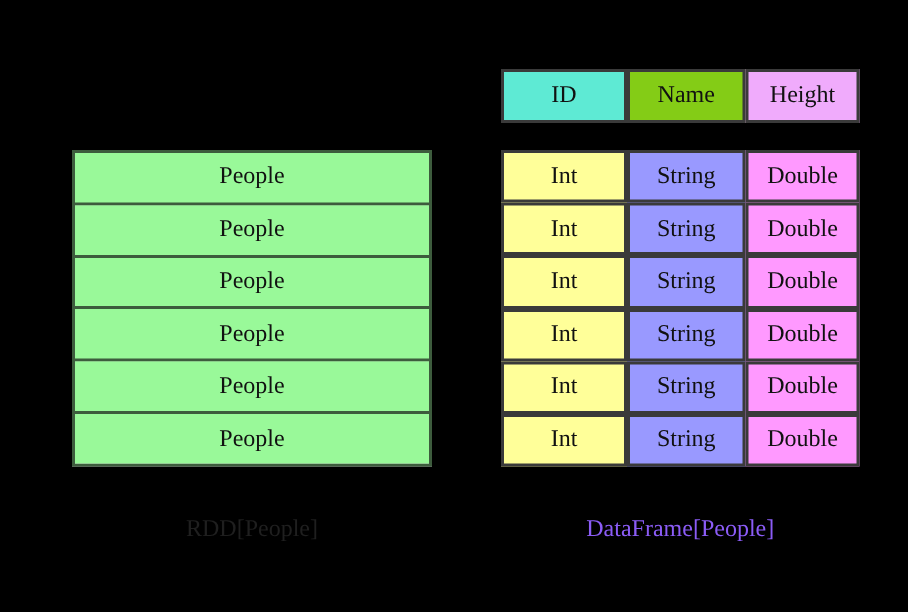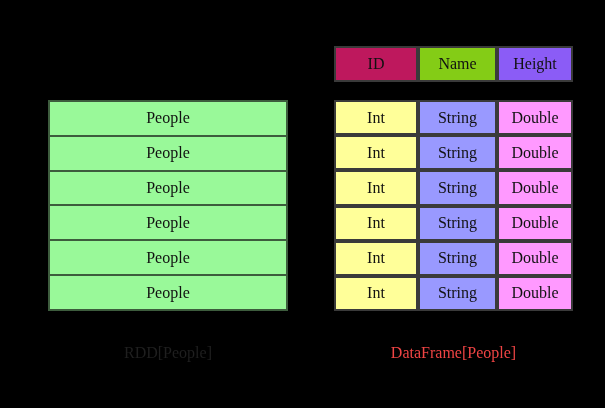--- a/index.html
+++ b/index.html
@@ -127,27 +127,27 @@
   </div>
   <div class="rdd-row" style="background: rgb(153, 249, 153); color: rgb(17, 17, 17);">
     <span>People</span>
   </div>
   <div class="rdd-row" style="background: rgb(153, 249, 153); color: rgb(17, 17, 17);">
     <span>People</span>
   </div>
 </div>
 
 <div id="df-header">
-  <div class="df-head-cell col-id" style="background: #be185d;">
+  <div class="df-head-cell col-id" style="background: #5eead4;">
     <span>ID</span>
   </div>
   <div class="df-head-cell col-name" style="background: #84cc16;">
     <span>Name</span>
   </div>
-  <div class="df-head-cell col-height" style="background: #8b5cf6;">
+  <div class="df-head-cell col-height" style="background: #f0abfc;">
     <span>Height</span>
   </div>
 </div>
 
 <div id="df-body">
     <div class="df-row">
       <div class="df-cell col-id" style="background: rgb(255, 255, 153);">Int</div>
       <div class="df-cell col-name" style="background: rgb(153, 153, 255);">String</div>
       <div class="df-cell col-height" style="background: rgb(255, 153, 255);">Double</div>
     </div>
@@ -172,13 +172,13 @@
       <div class="df-cell col-height" style="background: rgb(255, 153, 255);">Double</div>
     </div>
     <div class="df-row">
       <div class="df-cell col-id" style="background: rgb(255, 255, 153);">Int</div>
       <div class="df-cell col-name" style="background: rgb(153, 153, 255);">String</div>
       <div class="df-cell col-height" style="background: rgb(255, 153, 255);">Double</div>
     </div>
   </div>
 
 <div class="caption" id="caption-rdd" style="color: rgb(31, 31, 31);">RDD[People]</div>
-<div class="caption" id="caption-df" style="color: #ef4444;">DataFrame[People]</div>
+<div class="caption" id="caption-df" style="color: #8b5cf6;">DataFrame[People]</div>
 
 </body></html>

